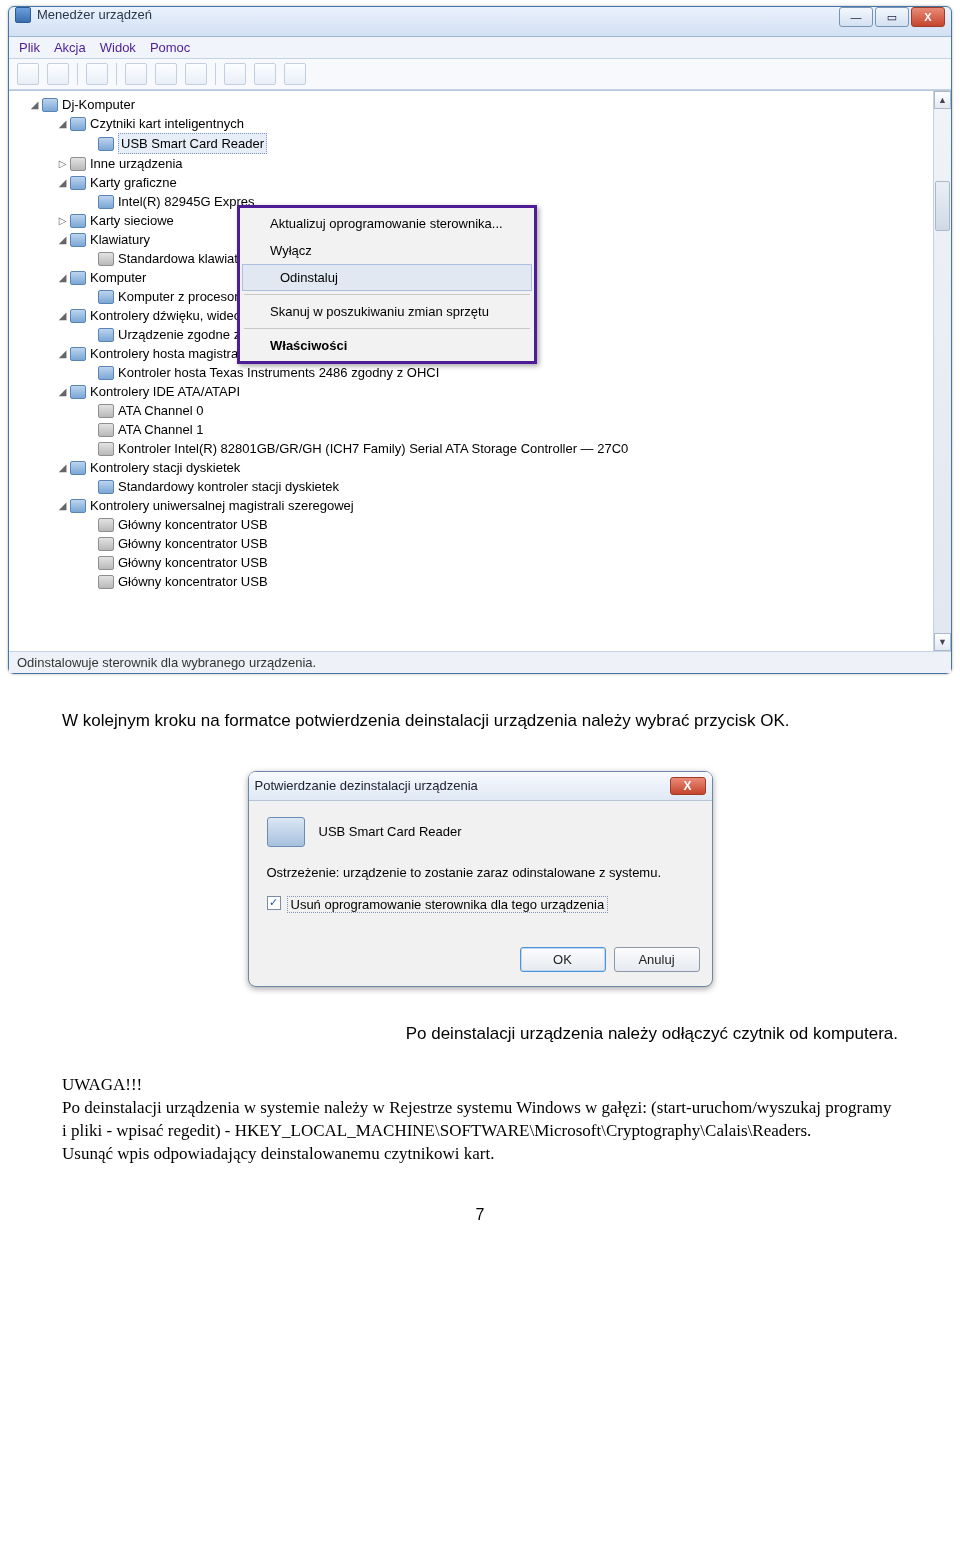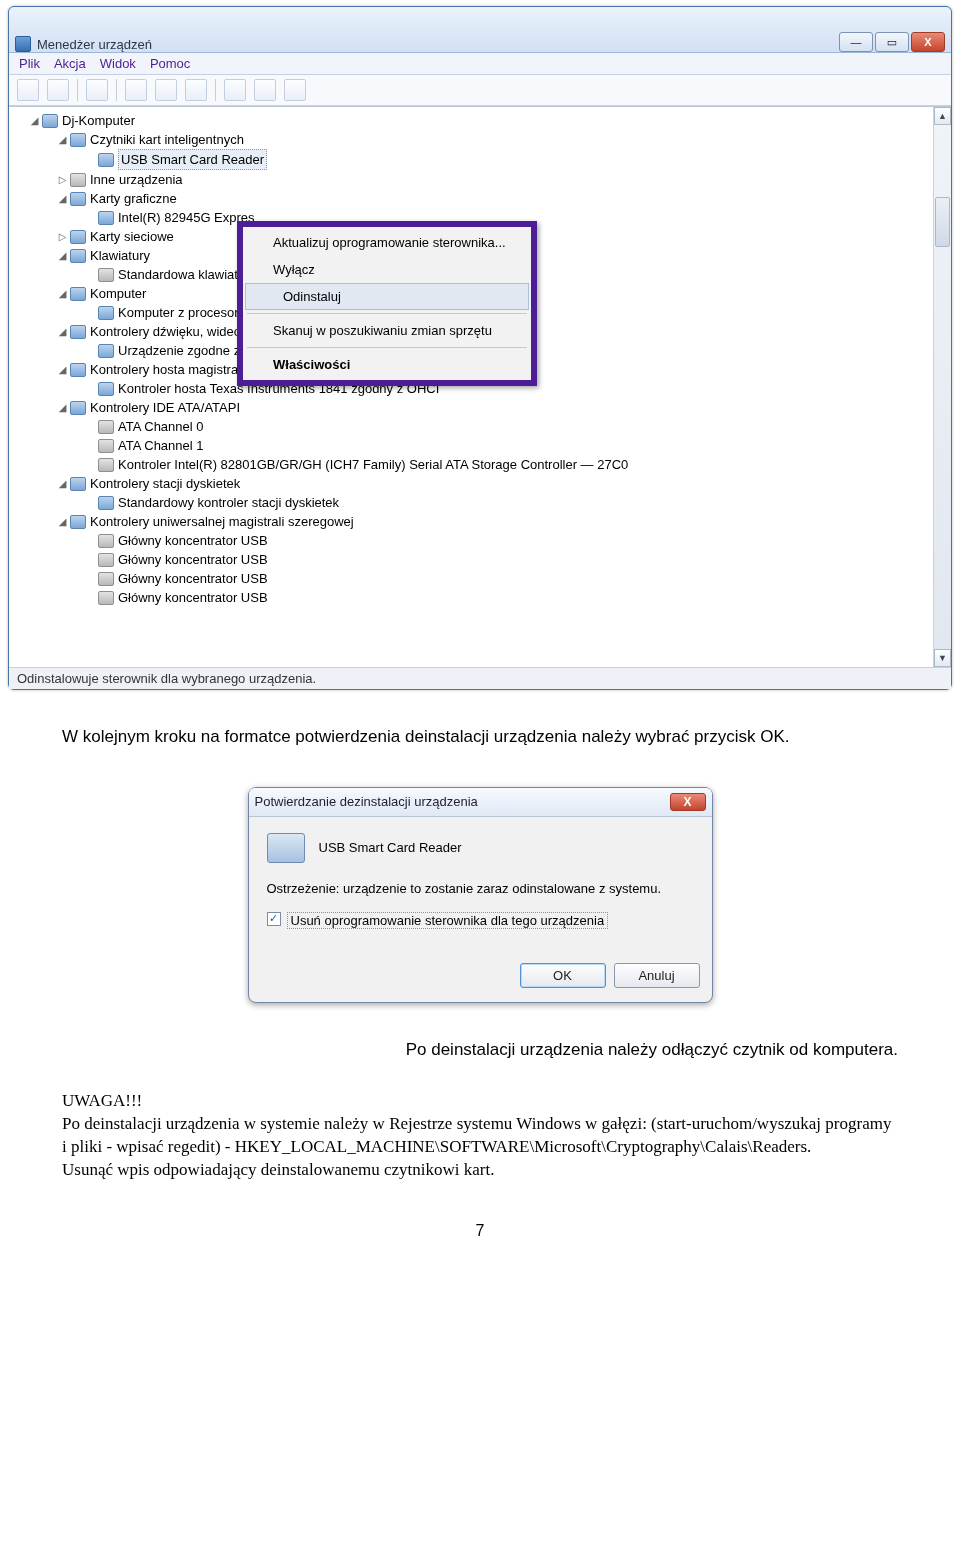--- a/index.html
+++ b/index.html
@@ -15,22 +15,22 @@
   
   .win7-window {
     margin: 6px 8px 0 8px;
     border: 1px solid #4775a8;
     border-radius: 6px;
     background: linear-gradient(#dfe9f6, #c8d8ef 40px, #e9eff8 40px);
     box-shadow: 0 0 3px rgba(0,0,0,.3);
   }
   .titlebar {
     display: flex;
-    align-items: flex-end;
-    height: 46px;
+    align-items: flex-start;
+    height: 30px;
     padding: 0 6px;
     background: linear-gradient(#eaf2fc, #d2e0f3);
     border-top-left-radius: 6px;
     border-top-right-radius: 6px;
     border-bottom: 1px solid #9db7d8;
   }
   .titlebar .app-icon {
     width: 16px; height: 16px;
     background: linear-gradient(#6aa0dd, #3a6eaf);
     border: 1px solid #2a5c95;
@@ -128,21 +128,21 @@
     background:#e7eef7;
     border:1px dotted #7a98bf;
     padding: 0 2px;
   }
   
   .ctxmenu {
     position:absolute;
     left:228px; top:114px;
     width:300px;
     background:#f2f2f2;
-    border:6px solid #4c1d95;
+    border:3px solid #4c1d95;
     box-shadow:2px 2px 5px rgba(0,0,0,.35);
     padding:2px;
     font-size:13px;
   }
   .ctxmenu .mitem {
     padding:4px 14px 4px 28px;
     color:#000;
   }
   .ctxmenu .mitem.hover {
     background:#e1e8f2;
@@ -331,21 +331,21 @@
           <span>Urządzenie zgodne ze standardem High Definition Audio</span>
         </div>
         <div class="node pad2">
           <span class="exp">◢</span>
           <span class="dico"></span>
           <span>Kontrolery hosta magistrali IEEE 1394</span>
         </div>
         <div class="node pad3">
           <span class="exp"></span>
           <span class="dico"></span>
-          <span>Kontroler hosta Texas Instruments 1841 zgodny z OHCI</span>
+          <span>Kontroler hosta Texas Instruments 2486 zgodny z OHCI</span>
         </div>
         <div class="node pad2">
           <span class="exp">◢</span>
           <span class="dico"></span>
           <span>Kontrolery IDE ATA/ATAPI</span>
         </div>
         <div class="node pad3">
           <span class="exp"></span>
           <span class="dico gray"></span>
           <span>ATA Channel 0</span>

